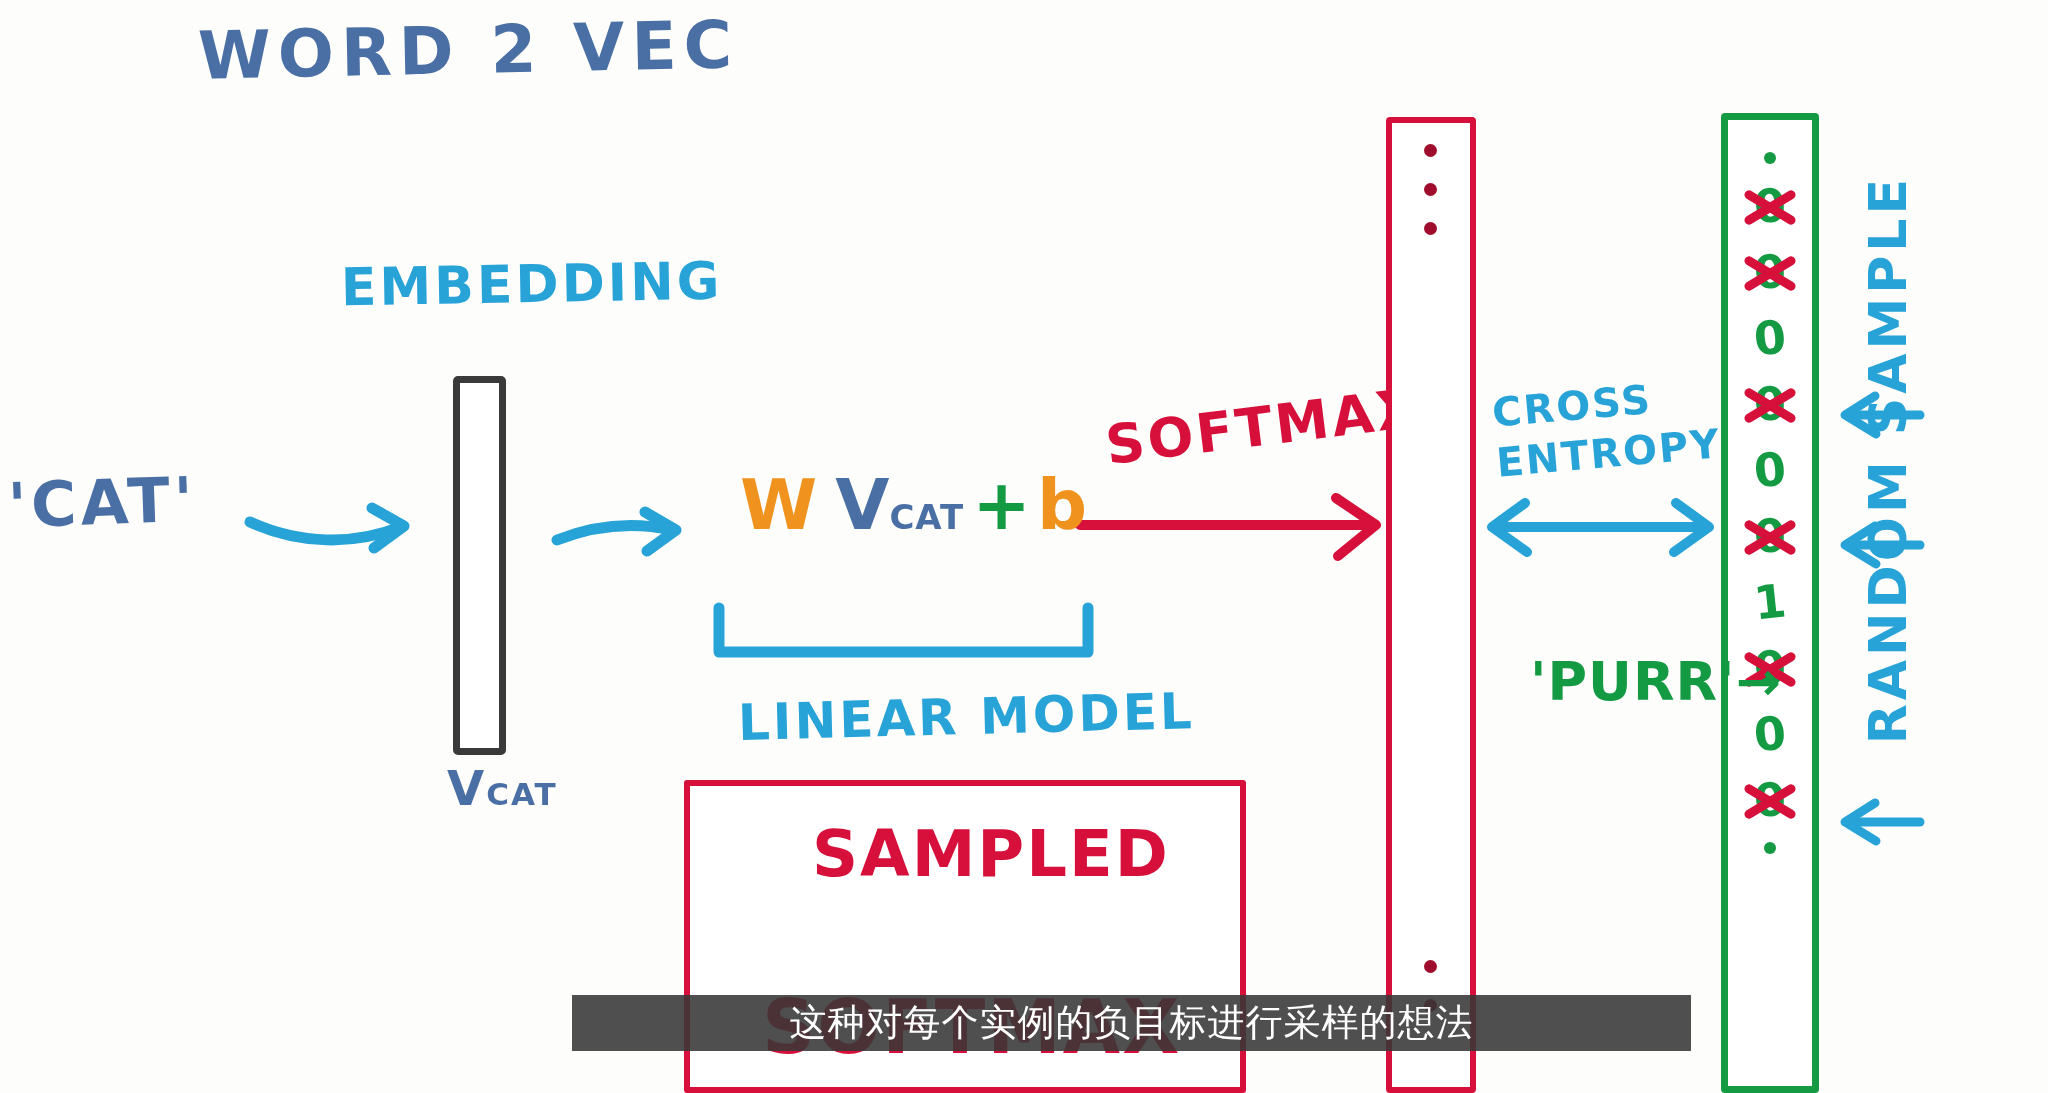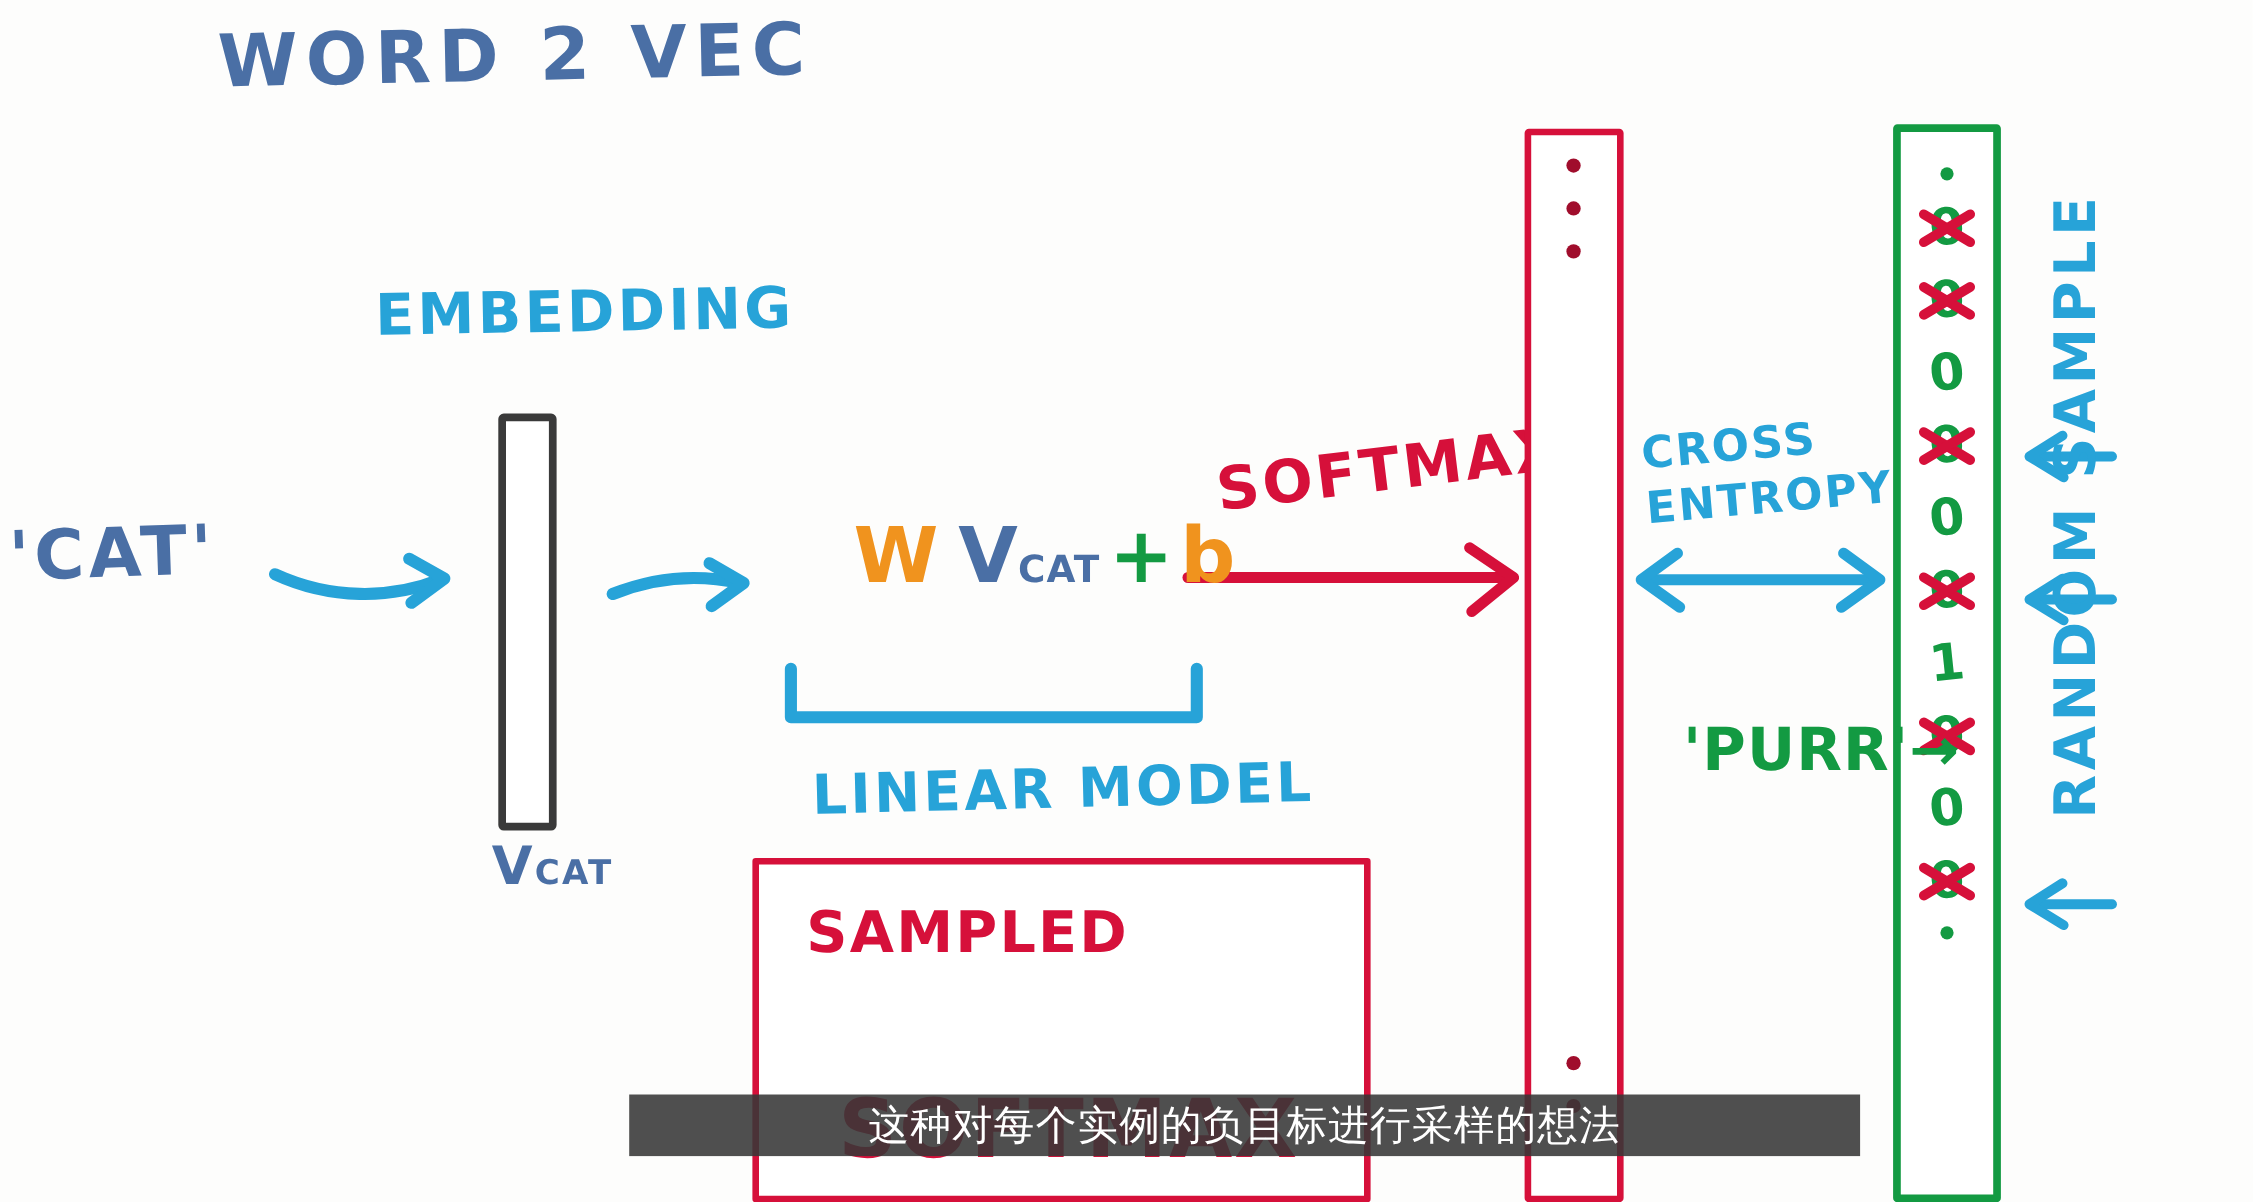--- a/index.html
+++ b/index.html
@@ -73,21 +73,21 @@
   #vcat-label {
     left: 447px;
     top: 764px;
     font-size: 48px;
     letter-spacing: 2px;
   }
   #vcat-label .sub { font-size: 31px; }
 
   
   #formula {
-    left: 776px;
+    left: 740px;
     top: 470px;
     font-size: 70px;
     letter-spacing: 0px;
   }
   #formula .sub { font-size: 34px; letter-spacing:1px; }
   #linear-label {
     left: 738px;
     top: 692px;
     font-size: 50px;
     letter-spacing: 3px;
@@ -225,23 +225,23 @@
     left: 684px;
     top: 780px;
     width: 562px;
     height: 313px;
     border: 6px solid #d6103a;
     border-radius: 3px;
     background: #ffffff;
     box-sizing: border-box;
   }
   #sampled-line1 {
-    left: 733px;
+    left: 812px;
     top: 822px;
-    font-size: 52px;
+    font-size: 64px;
     letter-spacing: 2px;
   }
   #sampled-line2 {
     left: 762px;
     top: 990px;
     font-size: 74px;
     letter-spacing: 2px;
   }
 
   

